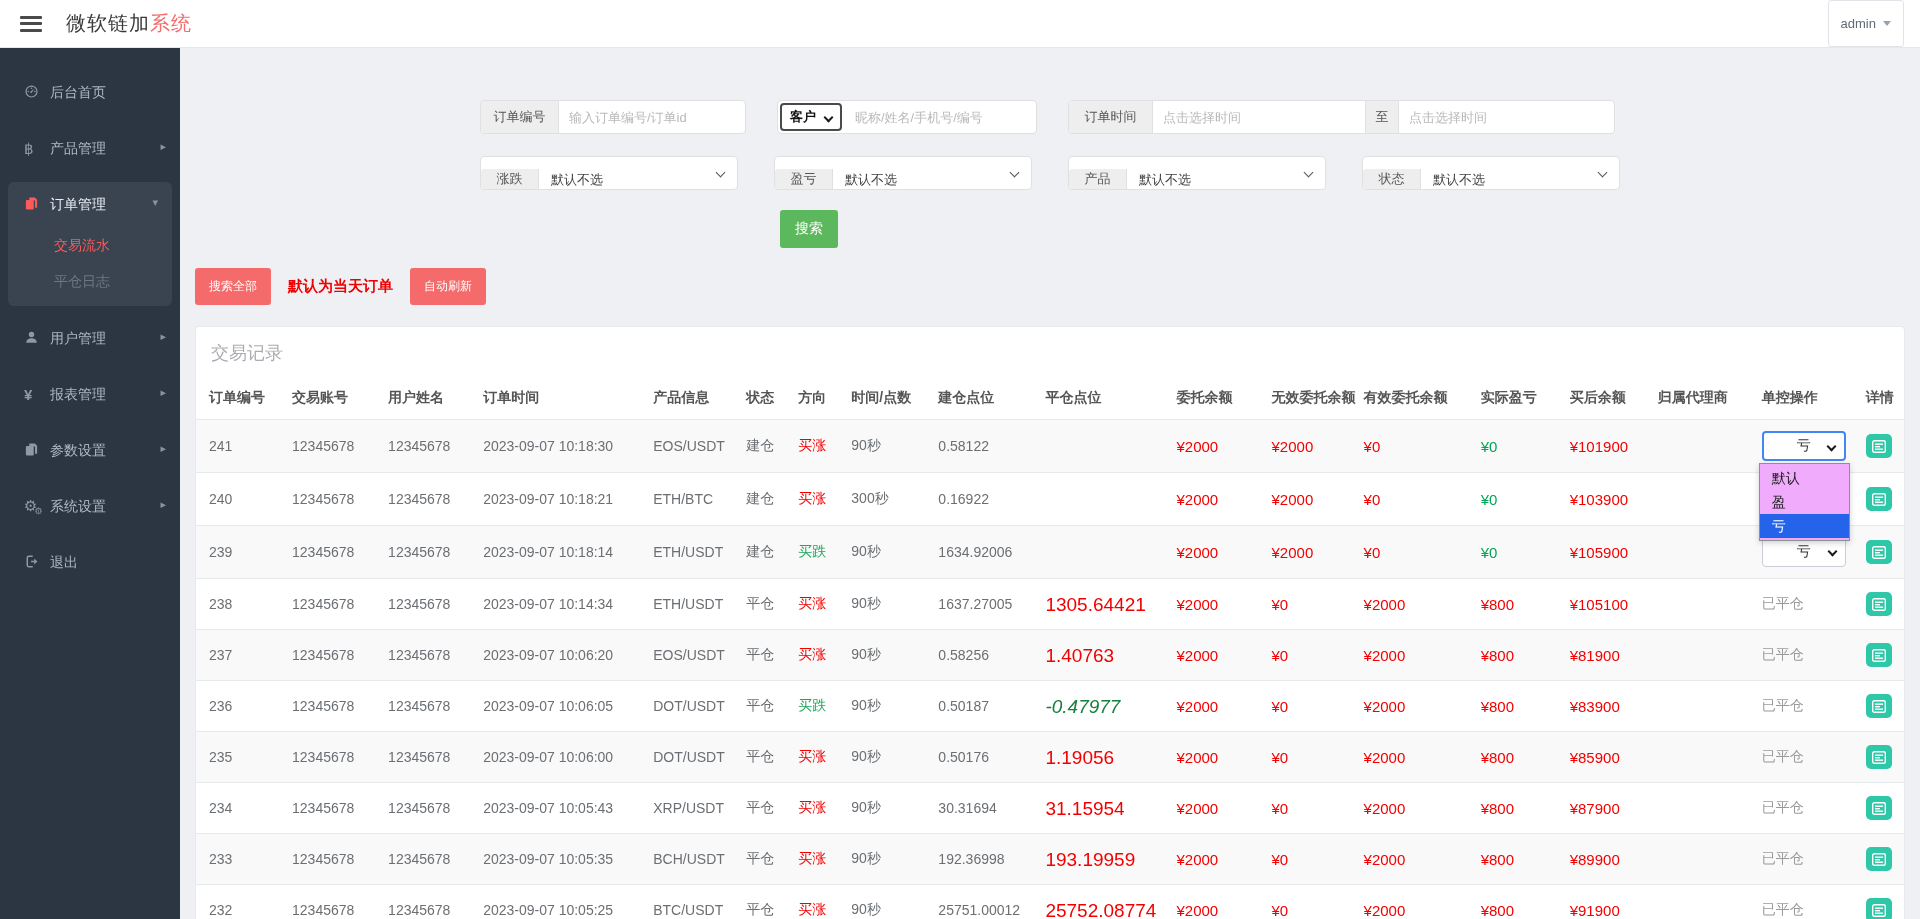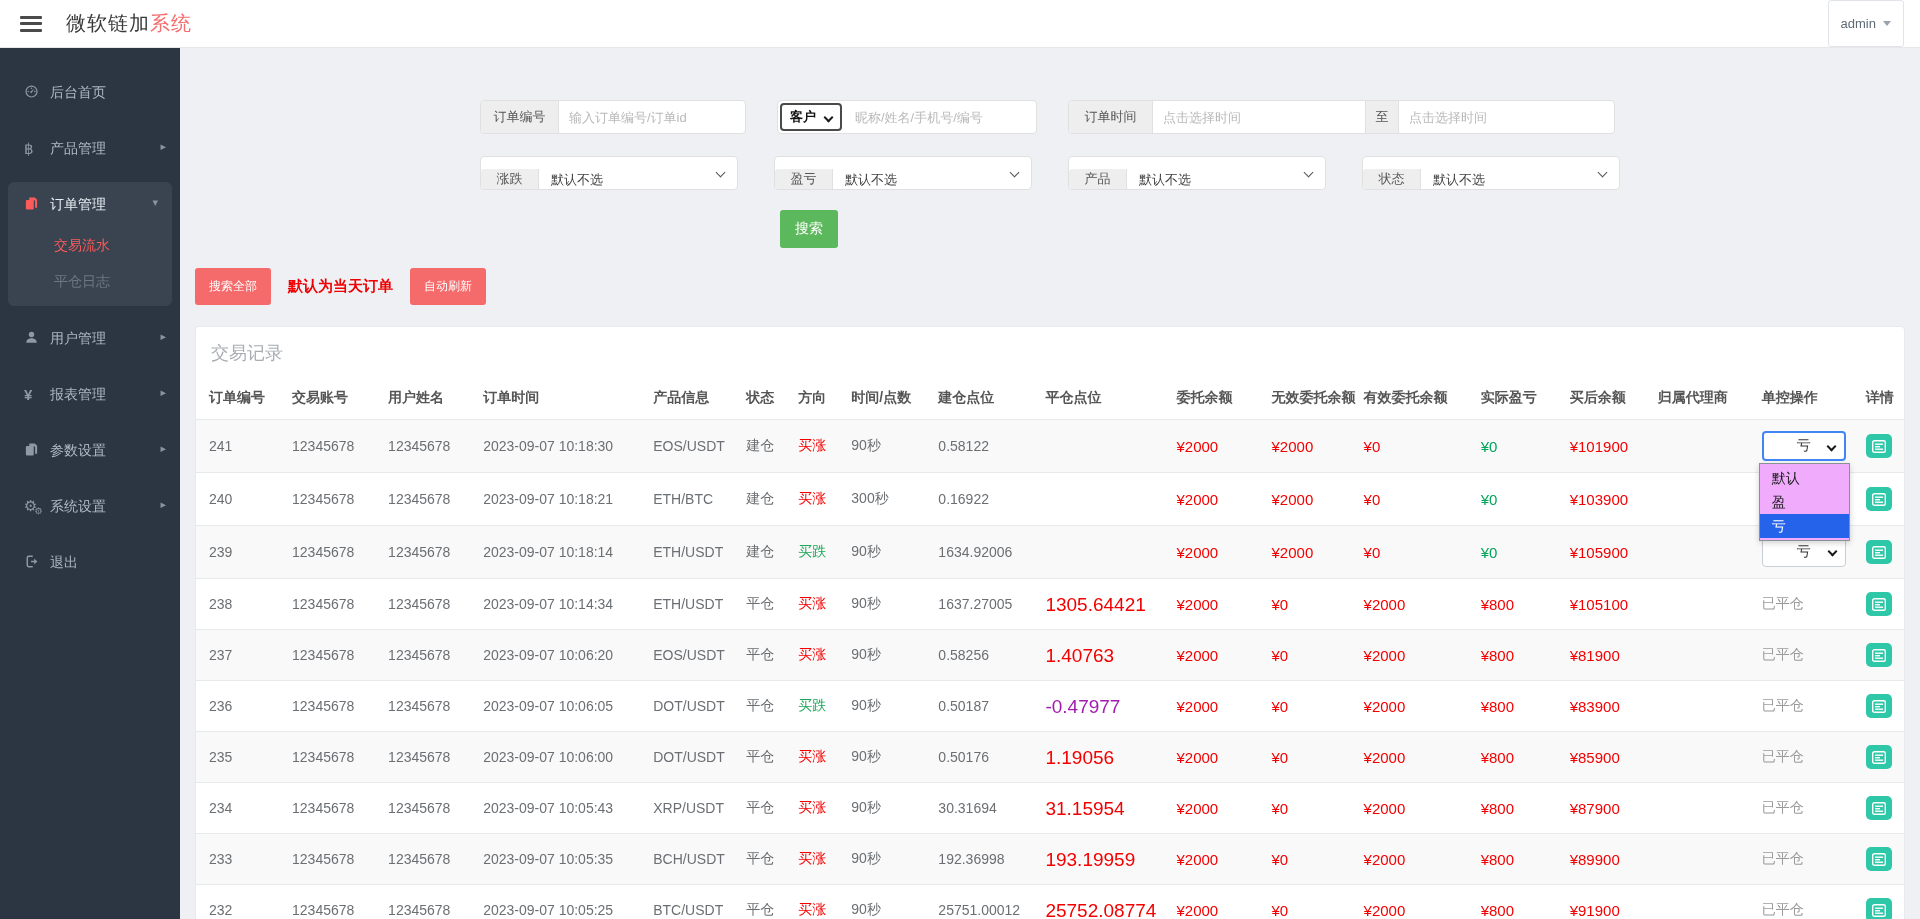--- a/index.html
+++ b/index.html
@@ -83,21 +83,21 @@
   td { font-size:14px; color:#6b6f73; padding:13px 8px; vertical-align:middle; white-space:nowrap; overflow:visible; }
   tbody tr td { border-top:1px solid #e7eaec; }
   tbody tr:first-child td { border-top:none; }
   tbody tr:nth-child(odd) { background:#f9f9f9; }
   tbody tr.tall td { padding-top:11px; padding-bottom:11px; }
   td.up { color:#f40000; }
   td.down { color:#1fa75a; }
   td.amt { color:#f40000; font-size:15px; }
   td.amt.green { color:#00a65a; }
   td.close-point { color:#f40000; font-size:19px; line-height:17px; }
-  td.close-point.neg { color:#a21caf; }
+  td.close-point.neg { color:#15803d;font-style:italic; }
   .closed { color:#9a9a9a; }
 
   
   .ctl { position:relative; width:84px; }
   .ctl-select { width:84px; height:30px; background:#fff; border:1px solid #c9ced4; border-radius:4px;
     display:flex; align-items:center; justify-content:center; font-size:14px; color:#333; position:relative; cursor:pointer; }
   .ctl-select .chev { position:absolute; right:9px; top:10px; }
   .ctl-select.focused { border:2px solid #4285f4; }
   .ctl-dropdown { position:absolute; left:-3px; top:32px; width:91px; background:#f0abfc; border:1px solid #8b9096;
     box-shadow:0 2px 6px rgba(0,0,0,.18); z-index:30; padding:2px 0; }

